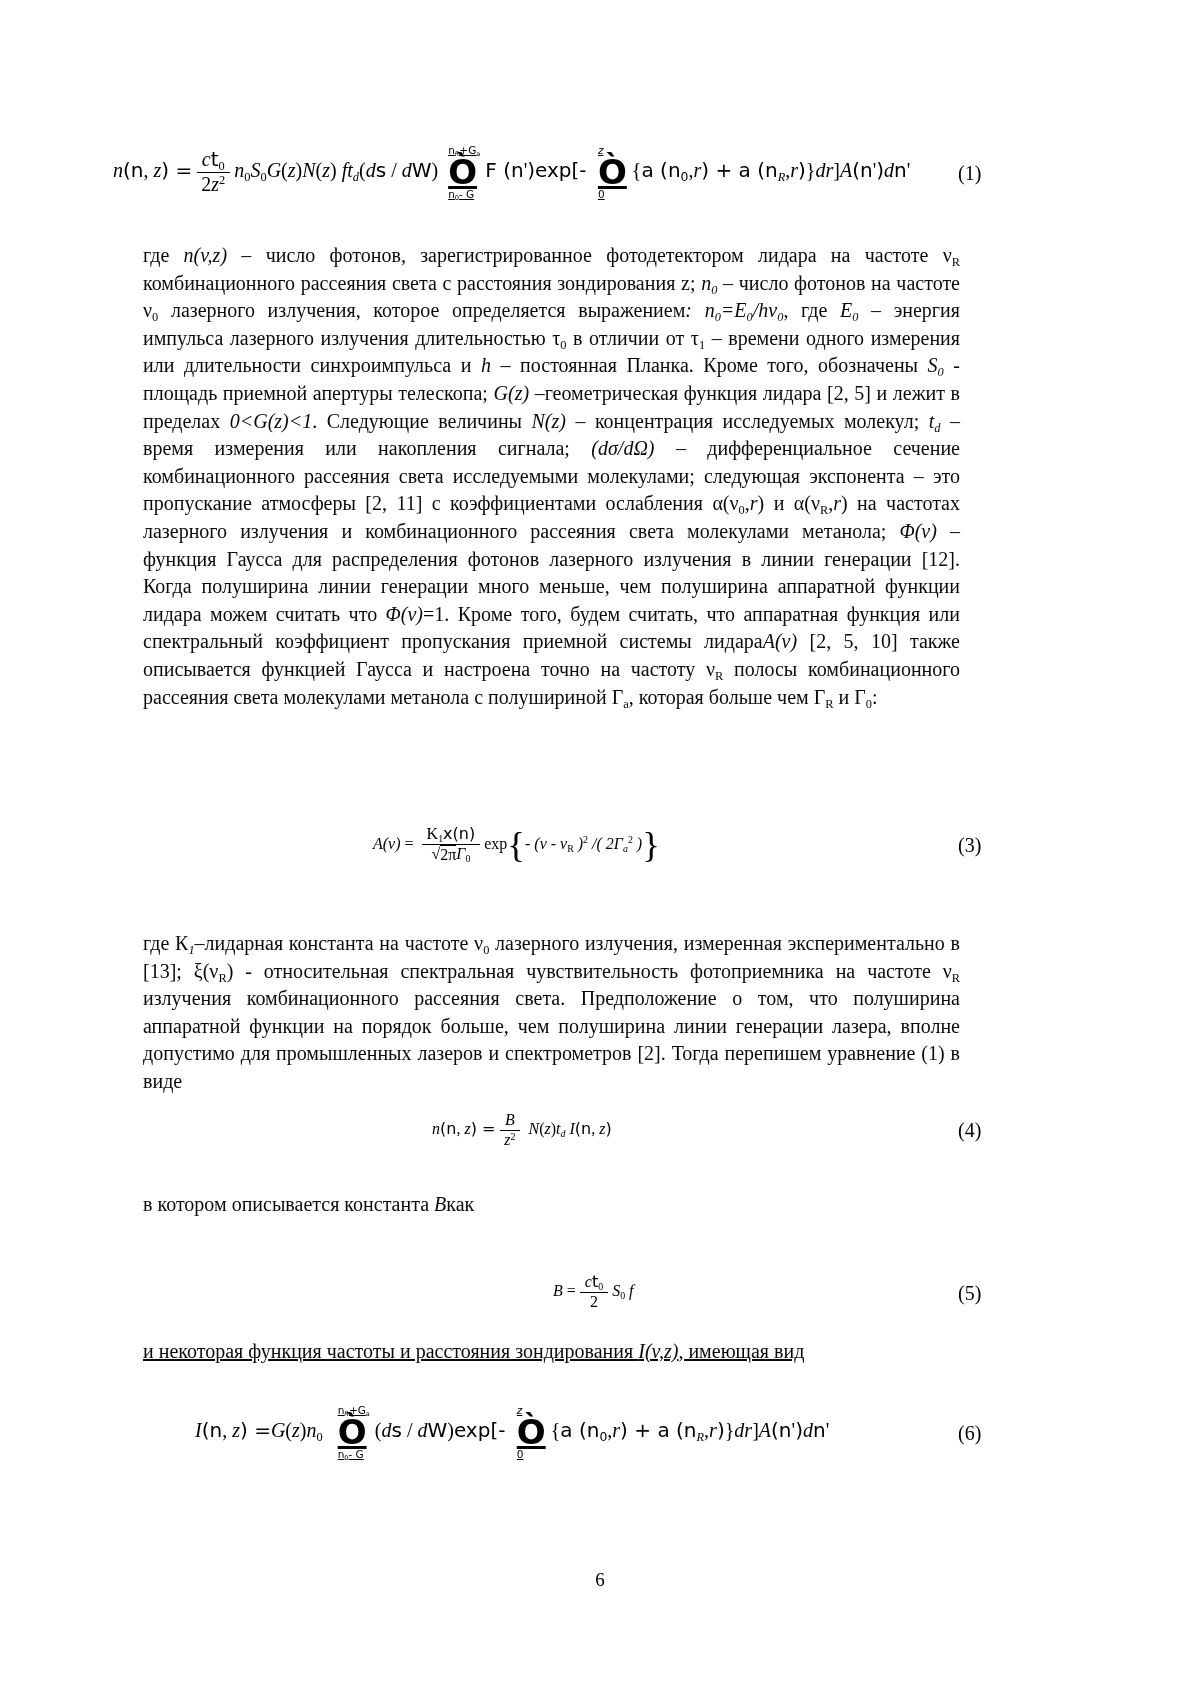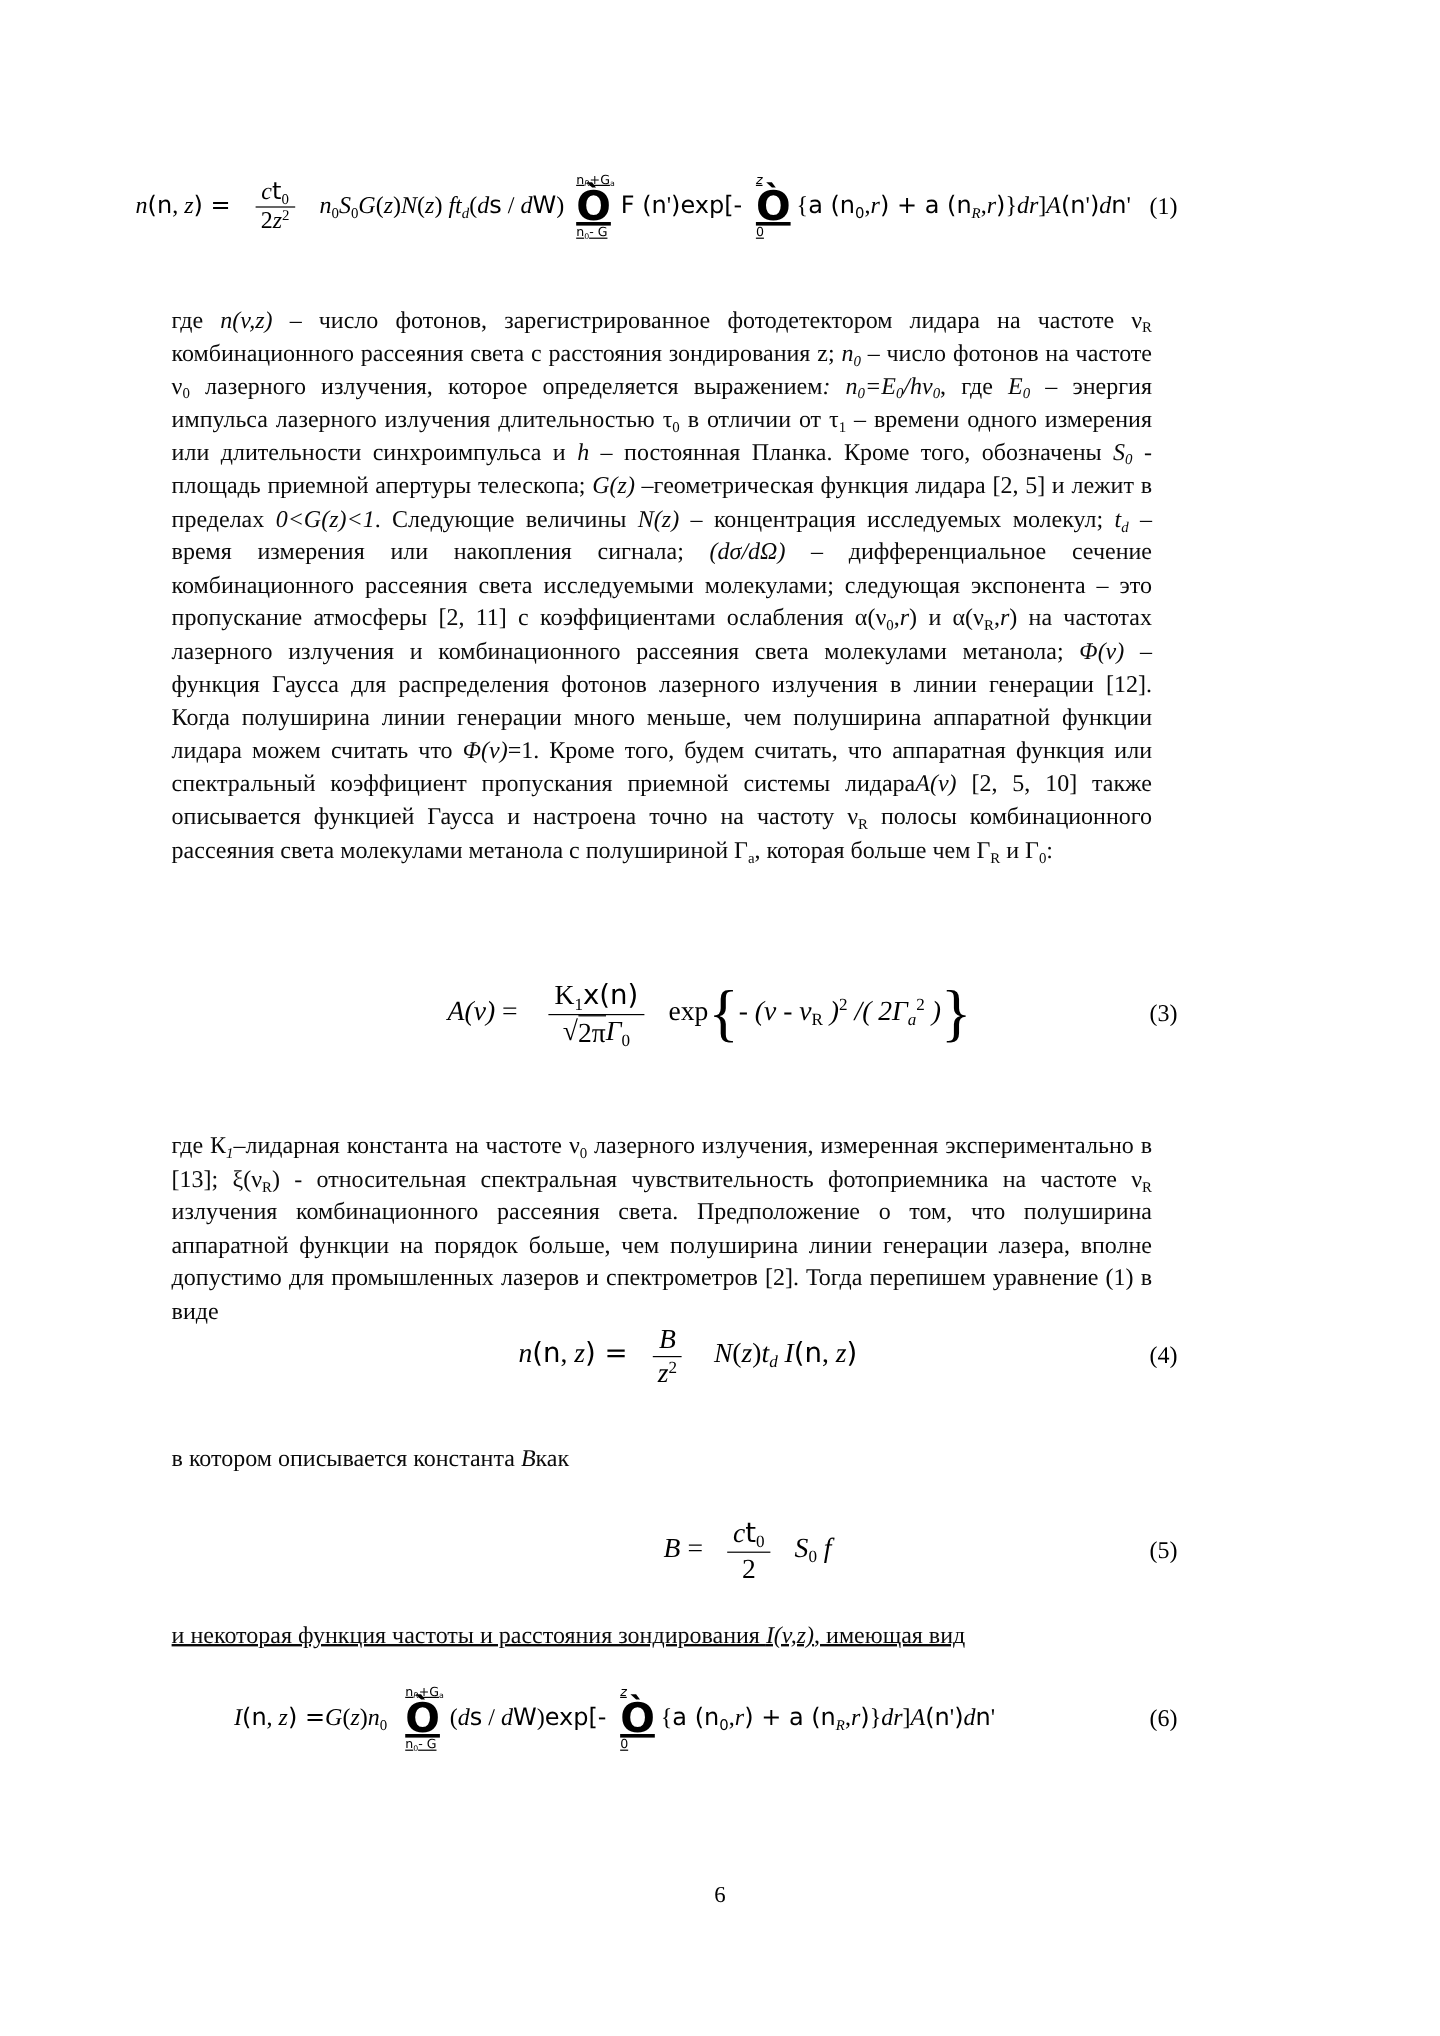--- a/index.html
+++ b/index.html
@@ -14,56 +14,55 @@
   }
   
   .para{
     position:absolute;
     left:143px;
     width:817px;
     font-size:20px;
     line-height:27.6px;
     text-align:justify;
     color:#0a0a0a;
-    margin-top:12px;
   }
   .para-single{text-align:left;}
   
   .s-rm{}
   .s-it{font-style:italic;}
   .s-sy{font-family:"DejaVu Sans", sans-serif;}
   .sb{font-size:0.62em;vertical-align:-0.32em;line-height:0;}
   .sp{font-size:0.62em;vertical-align:0.55em;line-height:0;}
   
   .eq{
     position:absolute;
     left:0;
     width:1200px;
     display:flex;
     align-items:center;
   }
   .eq-content{
     white-space:pre;
-    font-size:23px;
+    font-size:16px;
   }
   .eq1 .eq-content,.eq6 .eq-content{font-size:20px;}
   .eqnum{
     position:absolute;
     left:958px;
     top:50%;
     transform:translateY(-50%);
     font-size:20px;
     font-family:"Liberation Serif", serif;
   }
   .frac{
     display:inline-flex;
     flex-direction:column;
     align-items:center;
     vertical-align:middle;
-    margin:0 20px;
+    margin:0 4px;
     line-height:1.18;
   }
   .fr-num{display:block;border-bottom:1.4px solid #000;padding:0 5px;text-align:center;}
   .fr-den{display:block;padding:0 5px;text-align:left;}
   .int{
     display:inline-flex;
     flex-direction:column;
     vertical-align:middle;
     margin:0 5px;
     line-height:1;

